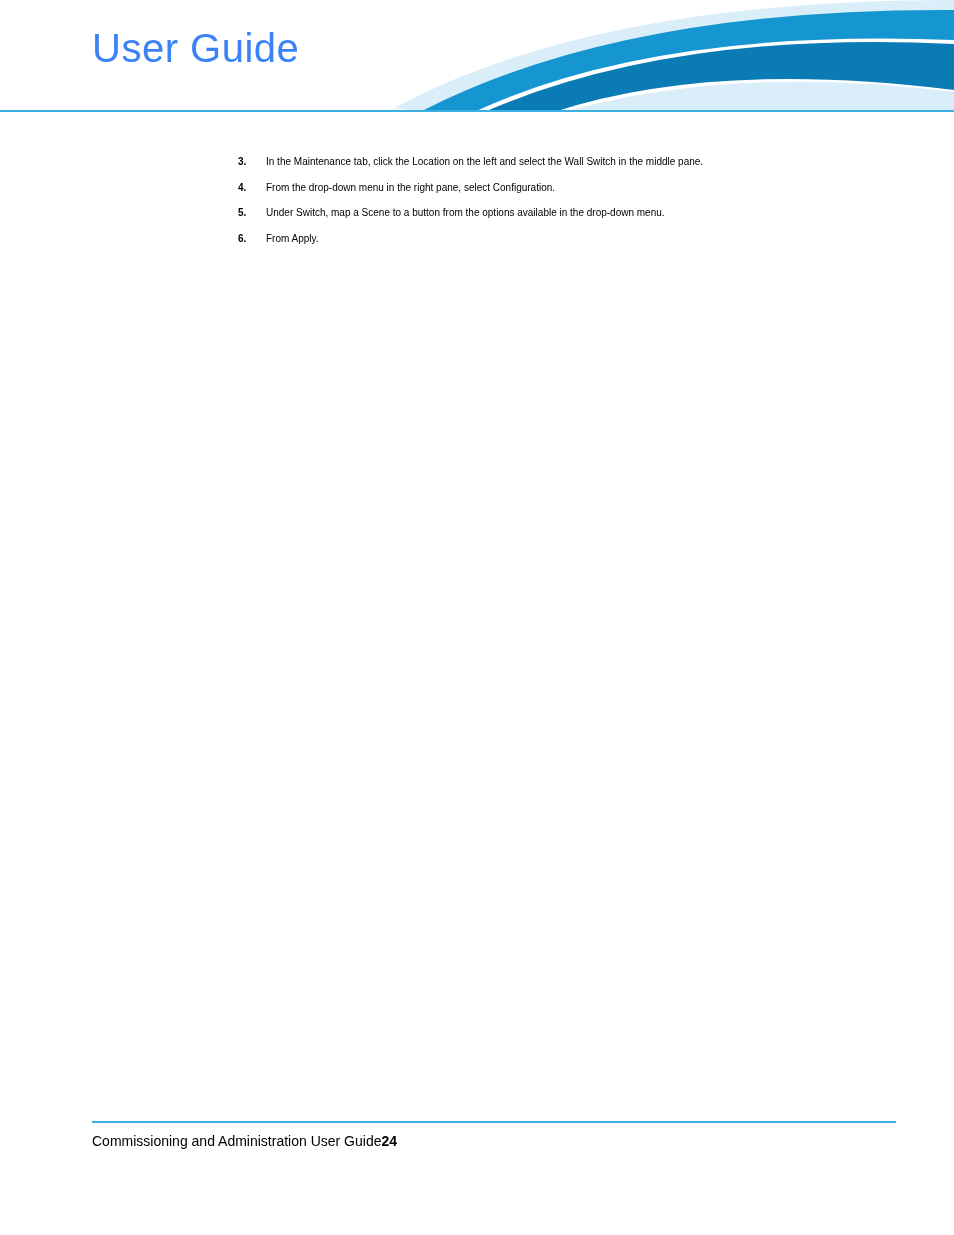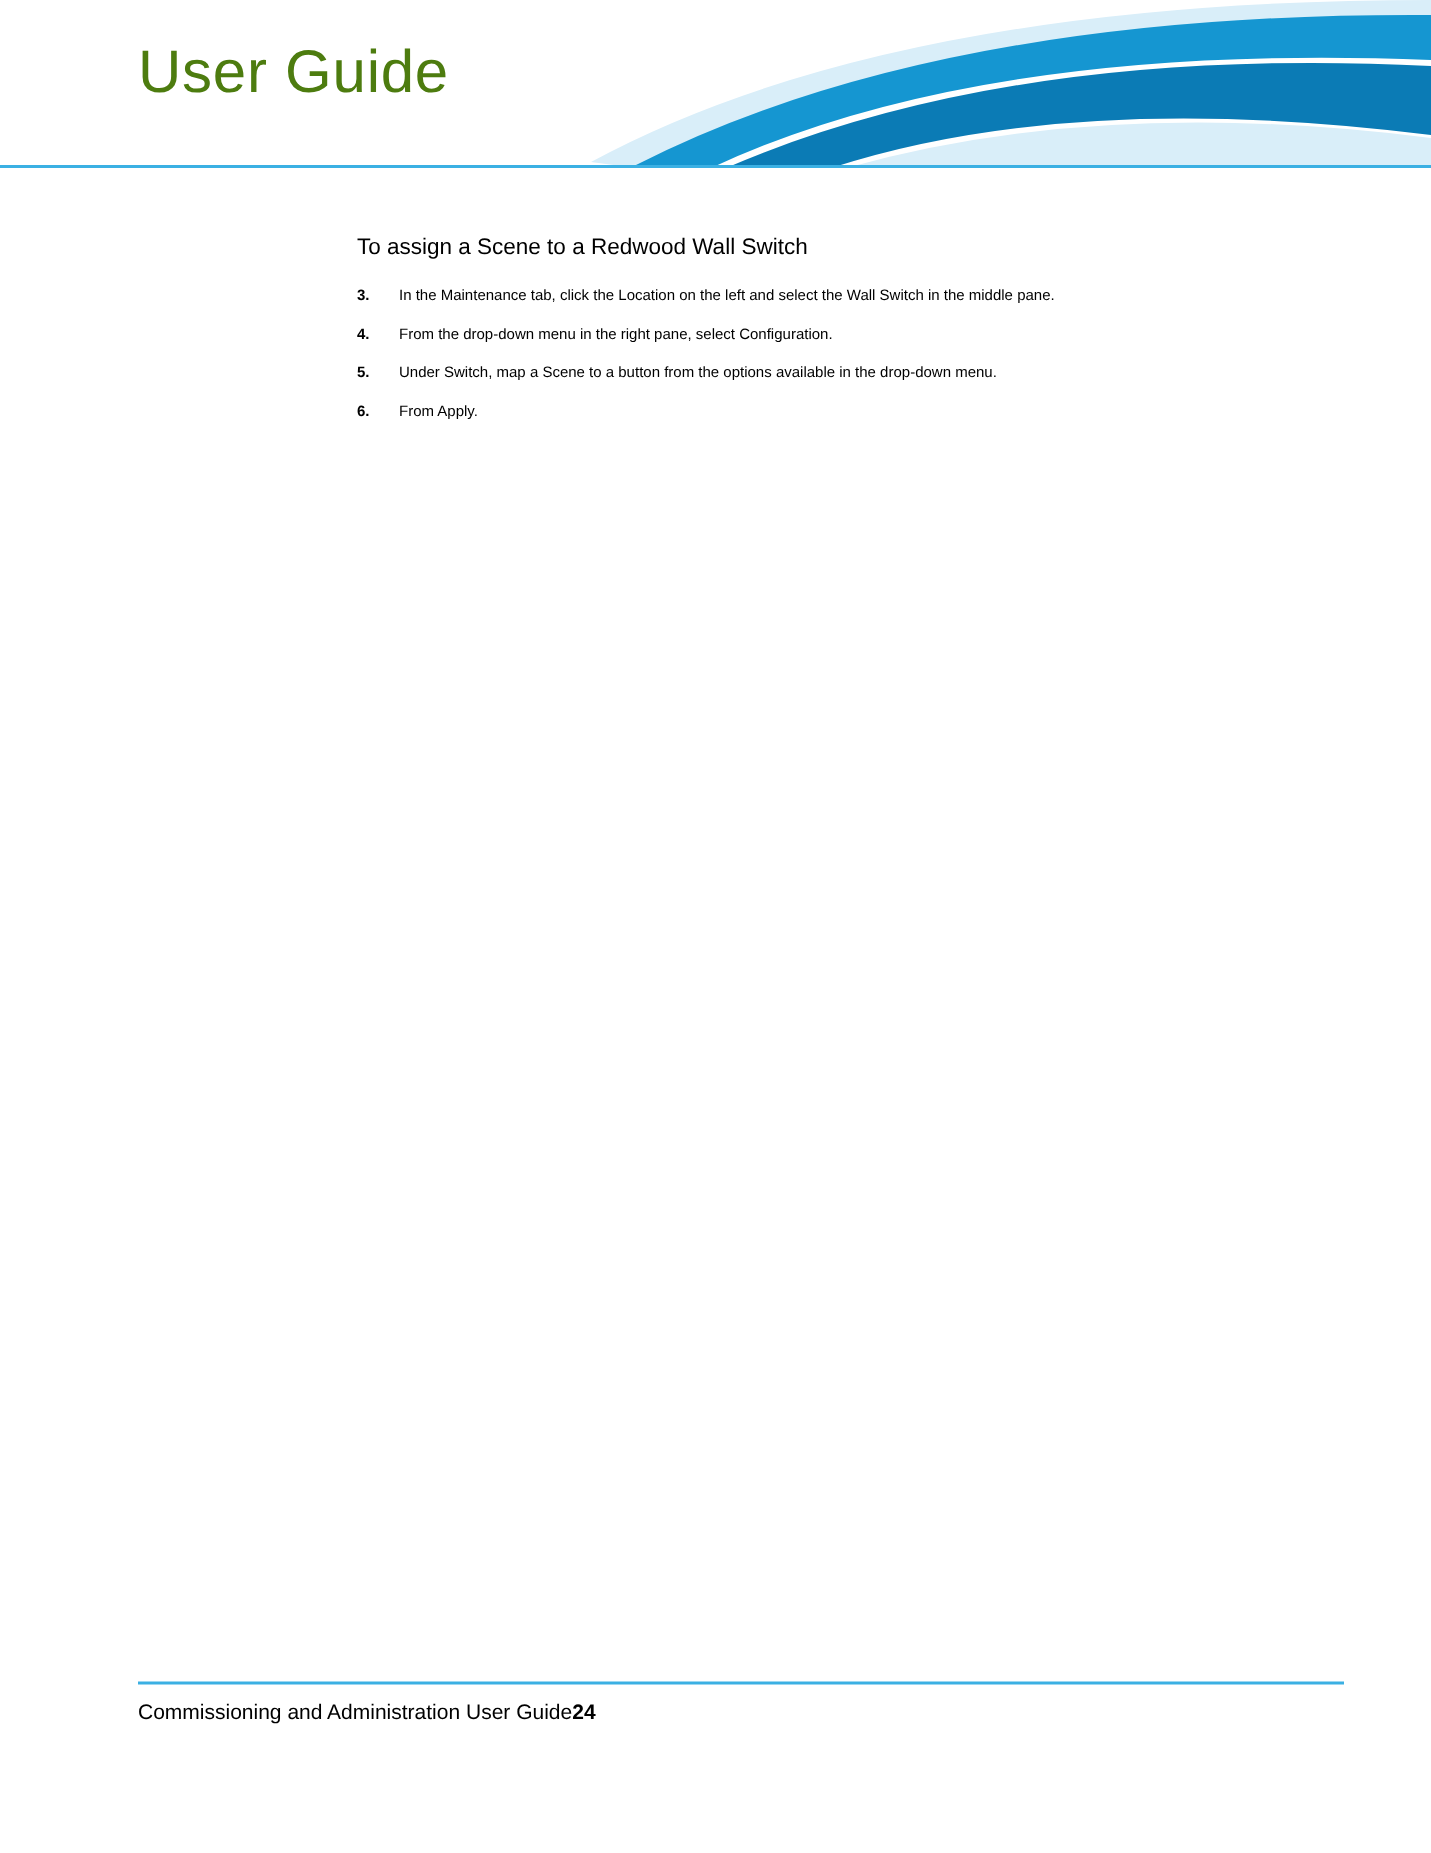--- a/index.html
+++ b/index.html
@@ -14,21 +14,21 @@
   }
   
   .header{
     position:relative;
     height:110px;
     overflow:visible;
   }
   .header-title{
     font-family:"Segoe UI Light","Helvetica Neue",Arial,sans-serif;
     font-weight:200;
-    color:#4d7c0f;
+    color:#3b82f6;
     font-size:40px;
     position:absolute;
     left:92px;
     top:26px;
     letter-spacing:0.5px;
   }
   .swoosh{position:absolute;top:0;right:0;width:560px;height:120px;}
   .rule{
     position:absolute;
     left:0;right:0;
@@ -100,21 +100,20 @@
   <svg class="swoosh" viewBox="0 0 560 120" preserveAspectRatio="xMaxYMin meet">
     <path d="M0,108 Q200,0 560,0 L560,12 Q220,12 30,112 Z" fill="#d9eef9"></path>
     <path d="M30,110 Q230,8 560,10 L560,40 Q260,28 80,112 Z" fill="#1596d1"></path>
     <path d="M90,112 Q280,30 560,44 L560,90 Q320,60 160,112 Z" fill="#0b7bb5"></path>
     <path d="M170,112 Q340,64 560,92 L560,112 Z" fill="#d9eef9"></path>
   </svg>
 </div>
 <div class="rule"></div>
 
 <div class="content">
-  <p class="body">To assign a Scene to a Redwood Wall Switch</p>
   <ol class="steps">
     <li>In the Maintenance tab, click the Location on the left and select the Wall Switch in the middle pane.</li>
     <li>From the drop-down menu in the right pane, select Configuration.</li>
     <li>Under Switch, map a Scene to a button from the options available in the drop-down menu.</li>
     <li>From Apply.</li>
   </ol>
 </div>
 
 <div class="footer-rule"></div>
 <div class="footer">

